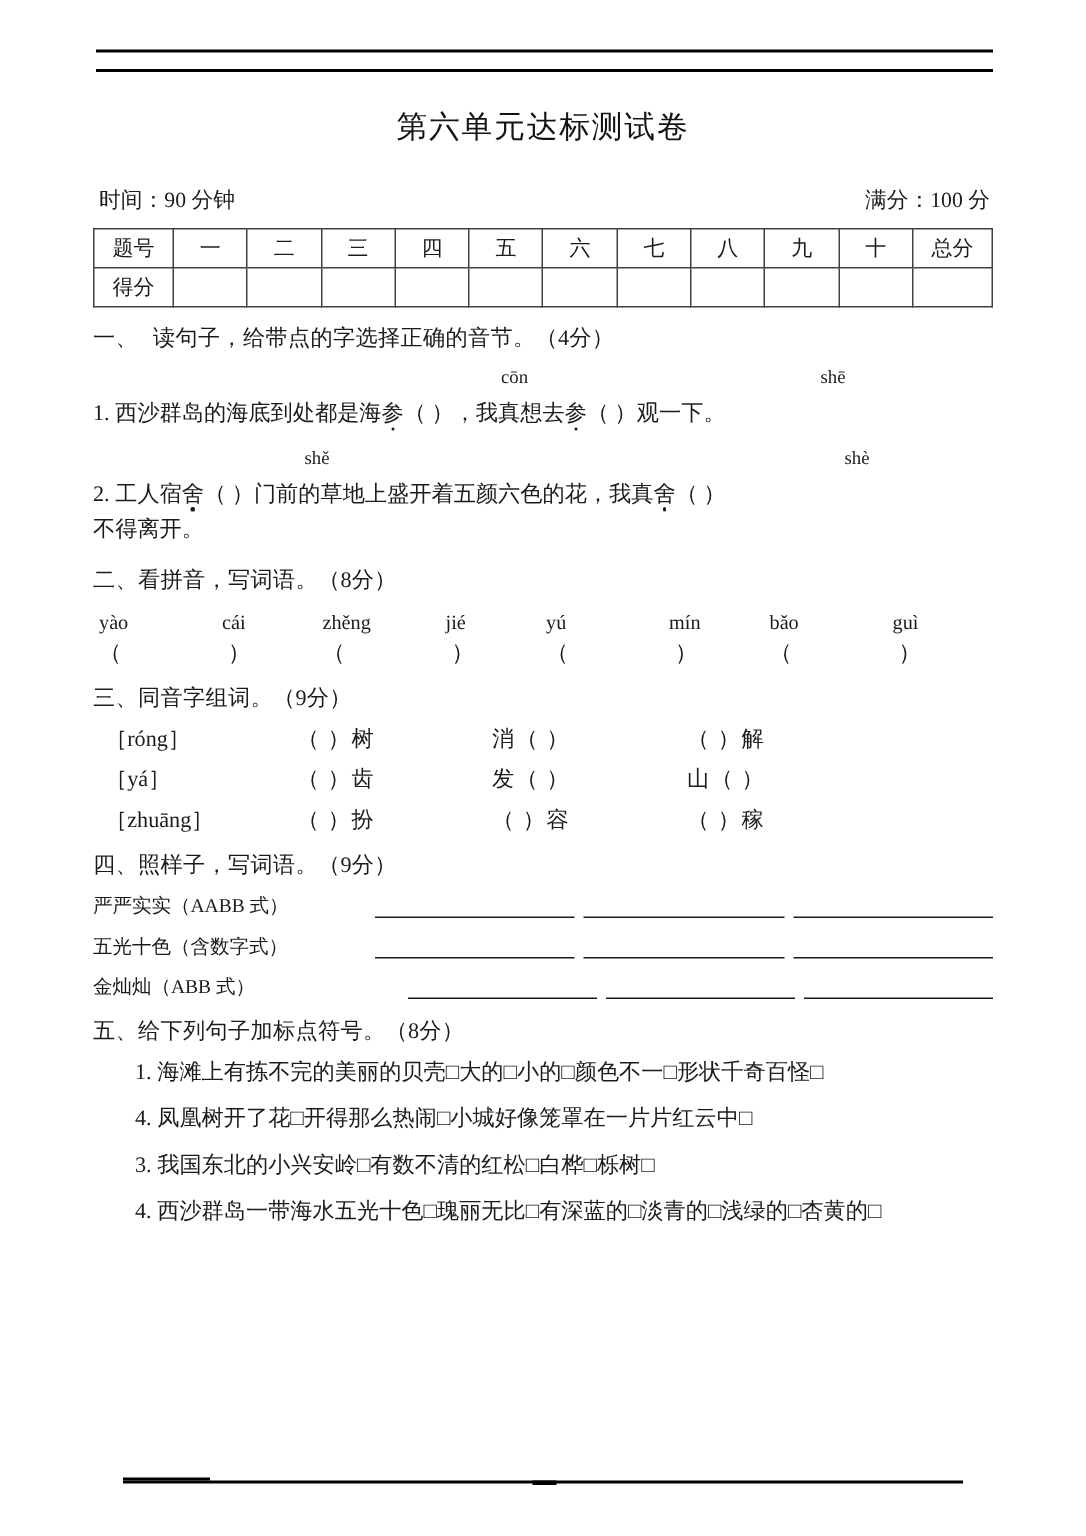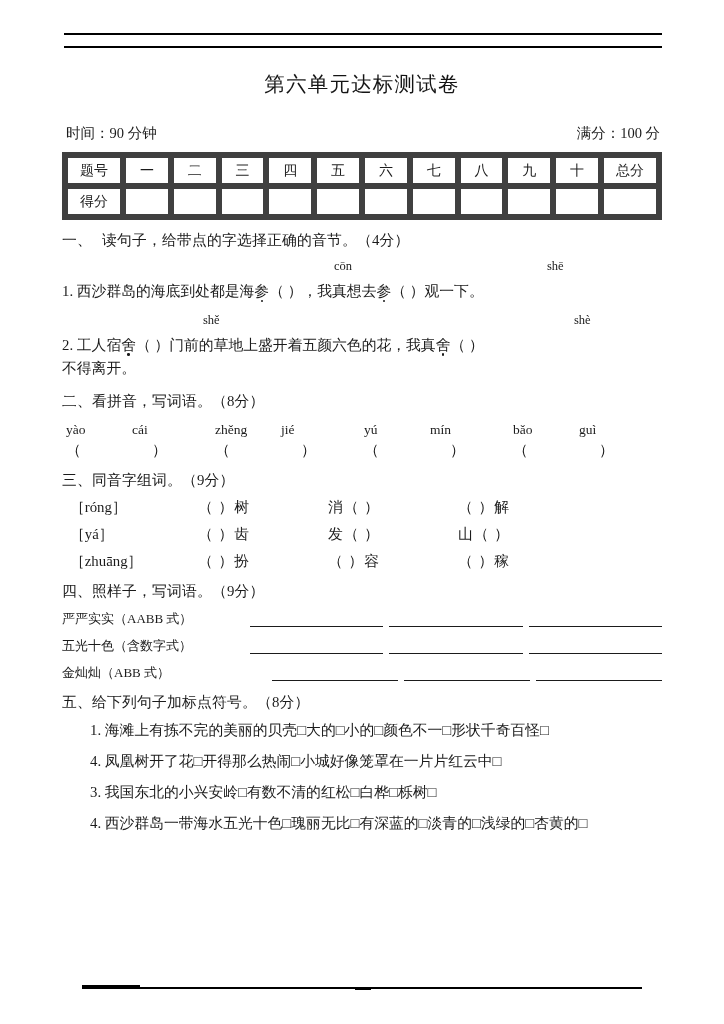--- a/index.html
+++ b/index.html
@@ -62,21 +62,21 @@
   }
 
   
   table.score-table {
     border-collapse: collapse;
     width: 100%;
     margin-top: 9px;
     table-layout: fixed;
   }
   table.score-table td {
-    border: 6px solid #404040;
+    border: 1px solid #404040;
     height: 25px;
     text-align: center;
     vertical-align: middle;
     font-size: 14px;
     color: #1b1b1b;
     padding: 0;
   }
   table.score-table td.head-col {
     width: 52px;
   }
@@ -134,20 +134,21 @@
   .py-row {
     display: flex;
     font-size: 13.5px;
     margin-top: 11px;
     padding-left: 4px;
     color: #1b1b1b;
   }
   .py-group {
     width: 152px;
     display: flex;
+    gap: 16px;
   }
   .py-group span:first-child { width: 66px; }
   .paren-row {
     display: flex;
     font-size: 15px;
     margin-top: 3px;
     padding-left: 4px;
     color: #1b1b1b;
   }
   .paren-group {
@@ -276,21 +277,21 @@
   </div>
 
   <div class="hint-row">
     <span class="hint" style="left:272px;">cōn</span>
     <span class="hint" style="left:444px;margin-left:41px;">shē</span>
   </div>
   <div class="q-line"><span>1. 西沙群岛的海底到处都是海</span><span class="dotted">参</span><span>（        ），我真想去</span><span class="dotted">参</span><span>（        ）观一下。</span></div>
 
   <div class="hint-row">
     <span class="hint" style="left:141px;">shě</span>
-    <span class="hint" style="left:512px;">shè</span>
+    <span class="hint" style="left:501px;">shè</span>
   </div>
   <div class="q-line"><span>2. 工人宿</span><span class="dotted">舍</span><span>（        ）门前的草地上盛开着五颜六色的花，我真</span><span class="dotted">舍</span><span>（        ）</span></div>
   <div class="q-line" style="margin-top:0;">不得离开。</div>
 
   <div class="sec-head">
     <span>二、</span><span>看拼音，写词语。</span><span>（8分）</span>
   </div>
 
   <div class="py-row">
     <span class="py-group">

